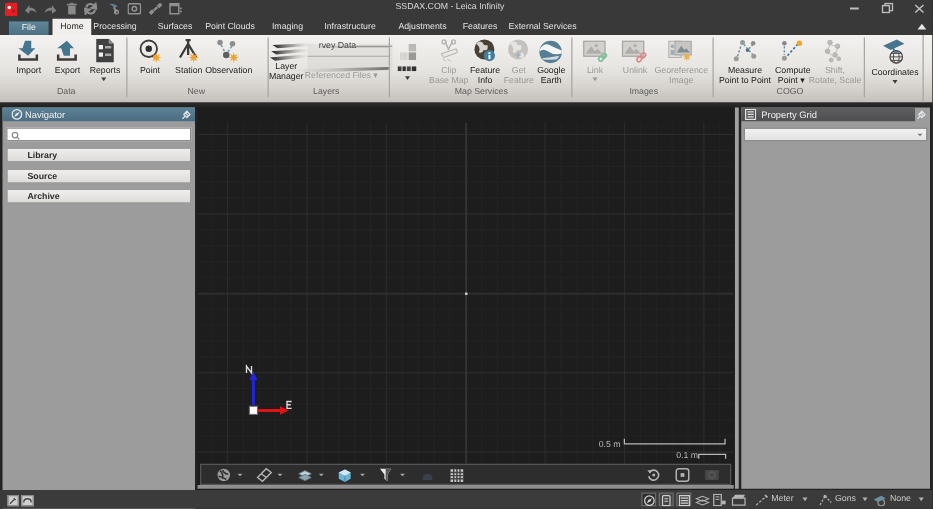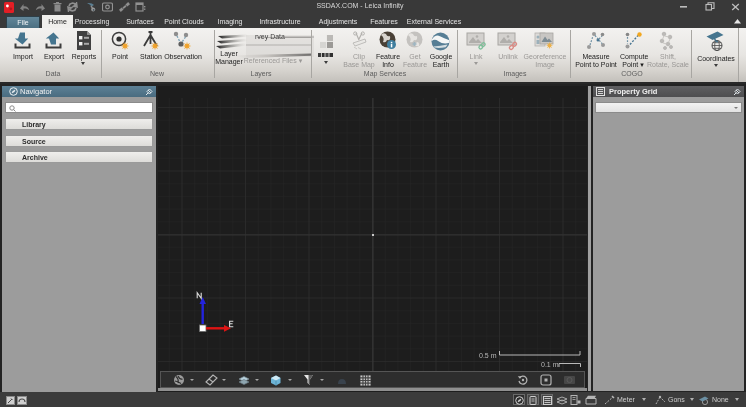--- a/index.html
+++ b/index.html
@@ -43,21 +43,21 @@
   #insptab { left:163px; top:0; width:266px; height:12px; background:#4e4e4e; color:#dedede; font-size:7.5px; line-height:12px; }
   #canvas { left:0; top:12px; width:429px; height:273px; background:#1d1d1d; overflow:hidden; }
   #view-toolbar { left:2px; top:284.5px; width:425px; height:17px; background:#2d2d2d; border:1px solid #555; }
   #view-bottom { left:0; top:301.5px; width:429px; height:3px; background:#8f8f8f; }
 
   
   #splitter { left:588px; top:2px; width:3px; height:305px; background:#a0a0a0; }
 
   
   #pgrid { left:593px; top:2px; width:151px; height:305px; background:#9c9c9c; }
-  #pgrid-hdr { left:0; top:0; width:151px; height:11px; background:linear-gradient(#5f5f61,#4e4e50); color:#f0f0f0; font-size:7.5px; line-height:11px;font-weight:bold; }
+  #pgrid-hdr { left:0; top:0; width:139px; height:11px; background:linear-gradient(#5f5f61,#4e4e50); color:#f0f0f0; font-size:7.5px; line-height:11px; }
   #pgrid-combo { left:2px; top:16px; width:147px; height:11px; background:linear-gradient(#f2f2f2,#e2e2e2); border:1px solid #8b8b8b; }
 
   
   #statusbar { left:0; top:392px; width:746px; height:15px; background:#3b3b3b; }
   .sbtext { top:3.5px; color:#cecece; font-size:7px; }
 </style>
 </head>
 <body>
 
 <div id="titlebar" class="abs">

